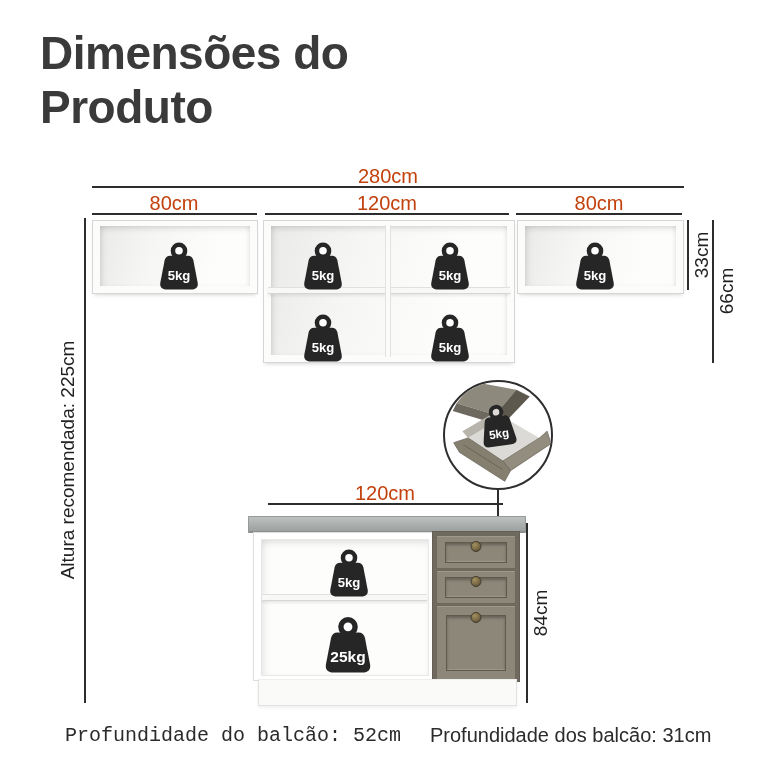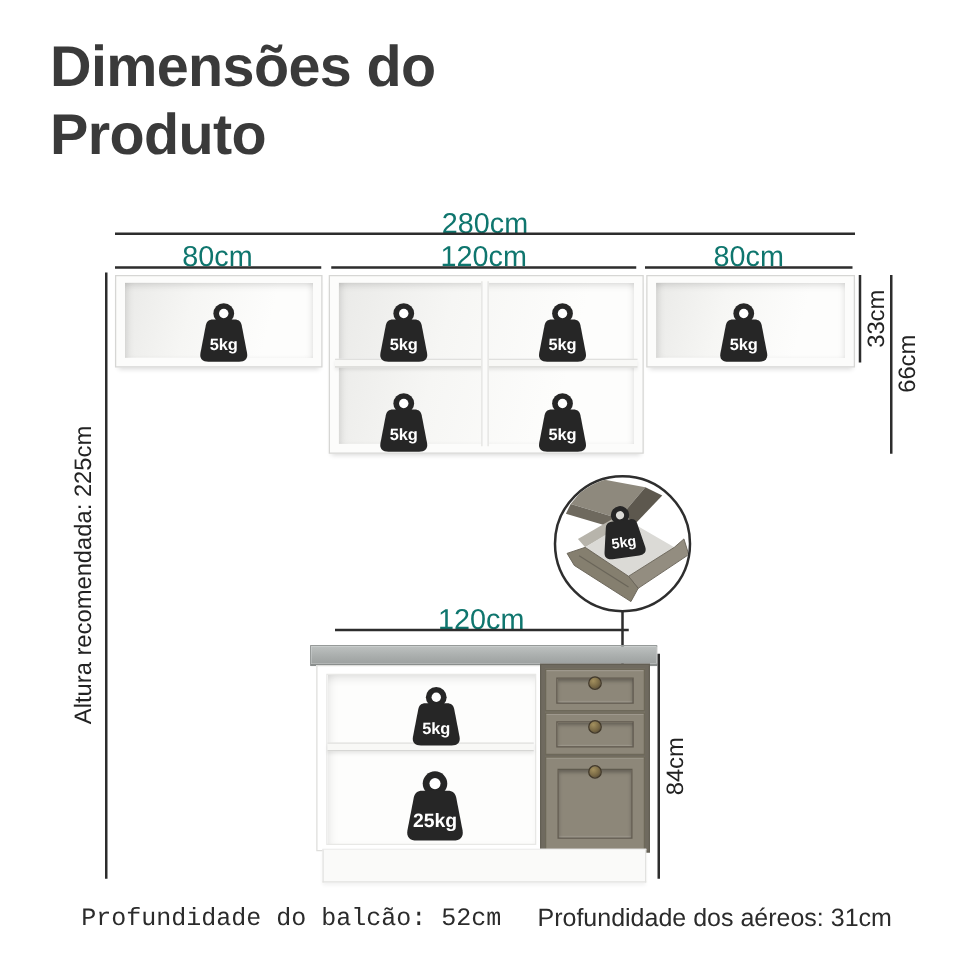--- a/index.html
+++ b/index.html
@@ -12,21 +12,21 @@
   .title {
     position:absolute; left:40px; top:26px; width:380px;
     font-size:46px; font-weight:bold; line-height:1.18;
     color:var(--text,#3a3a3a); letter-spacing:-0.5px; margin:0;
   }
   
   .hline { position:absolute; height:2px; background:var(--line,#2d2d2d); }
   .vline { position:absolute; width:2px;  background:var(--line,#2d2d2d); }
   
   .dim {
-    position:absolute; font-size:23px; color:#0f766e; white-space:nowrap;
+    position:absolute; font-size:20px; color:#c2410c; white-space:nowrap;
     transform:translateX(-50%);
   }
   .vdim {
     position:absolute; font-size:19px; color:#222; white-space:nowrap;
     transform:translate(-50%,-50%) rotate(-90deg);
   }
   
   .cab {
     position:absolute; background:#fcfcfb; border:1px solid #d6d6d4;
     box-shadow:0 3px 4px -2px rgba(0,0,0,.16);
@@ -229,15 +229,15 @@
     <circle class="solid" cx="24" cy="10.5" r="9.5"></circle>
       <circle class="hole" cx="24" cy="10.5" r="4.3"></circle>
     <path class="solid" d="M14 16 H34 C37.6 16 39.7 17.9 40.4 21.3 L45.3 46.6 C46.3 51.9 43.4 54.6 38 54.6 H10 C4.6 54.6 1.7 51.9 2.7 46.6 L7.6 21.3 C8.3 17.9 10.4 16 14 16 Z"></path>
     <text x="24" y="44">25kg</text>
   </svg>
 
   <div class="vline" style="left:526px; top:523px; height:180px;"></div>
   <span class="vdim" style="left:541px; top:613px;">84cm</span>
 
   <span class="foot" style="left:65px; top:724px;font-family:Liberation Mono, monospace;">Profundidade do balcão: 52cm</span>
-  <span class="foot" style="left:430px; top:724px;">Profundidade dos aéreos: 31cm</span>
+  <span class="foot" style="left:430px; top:724px;">Profundidade dos balcão: 31cm</span>
 
 </div>
 
 </body></html>

